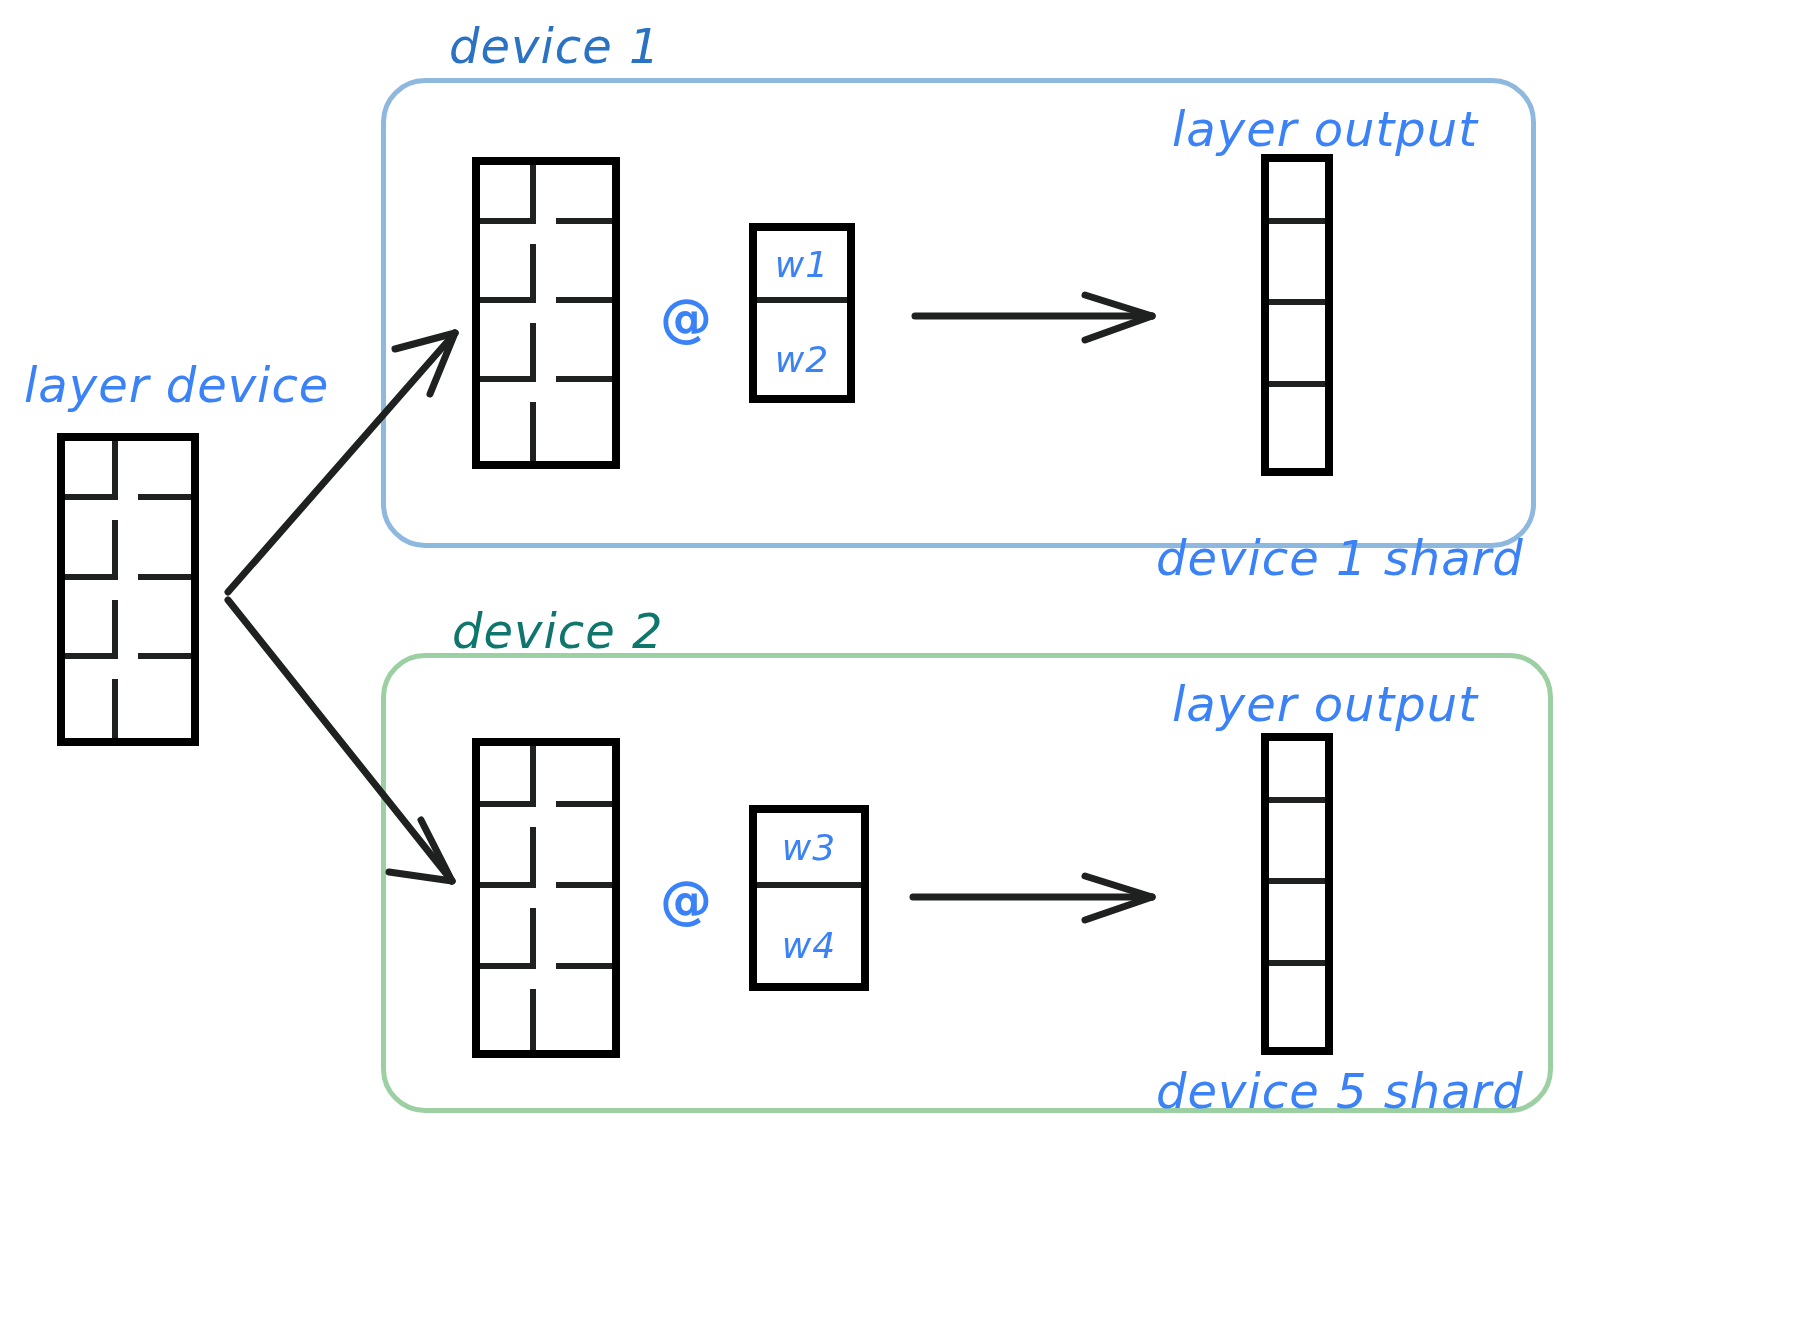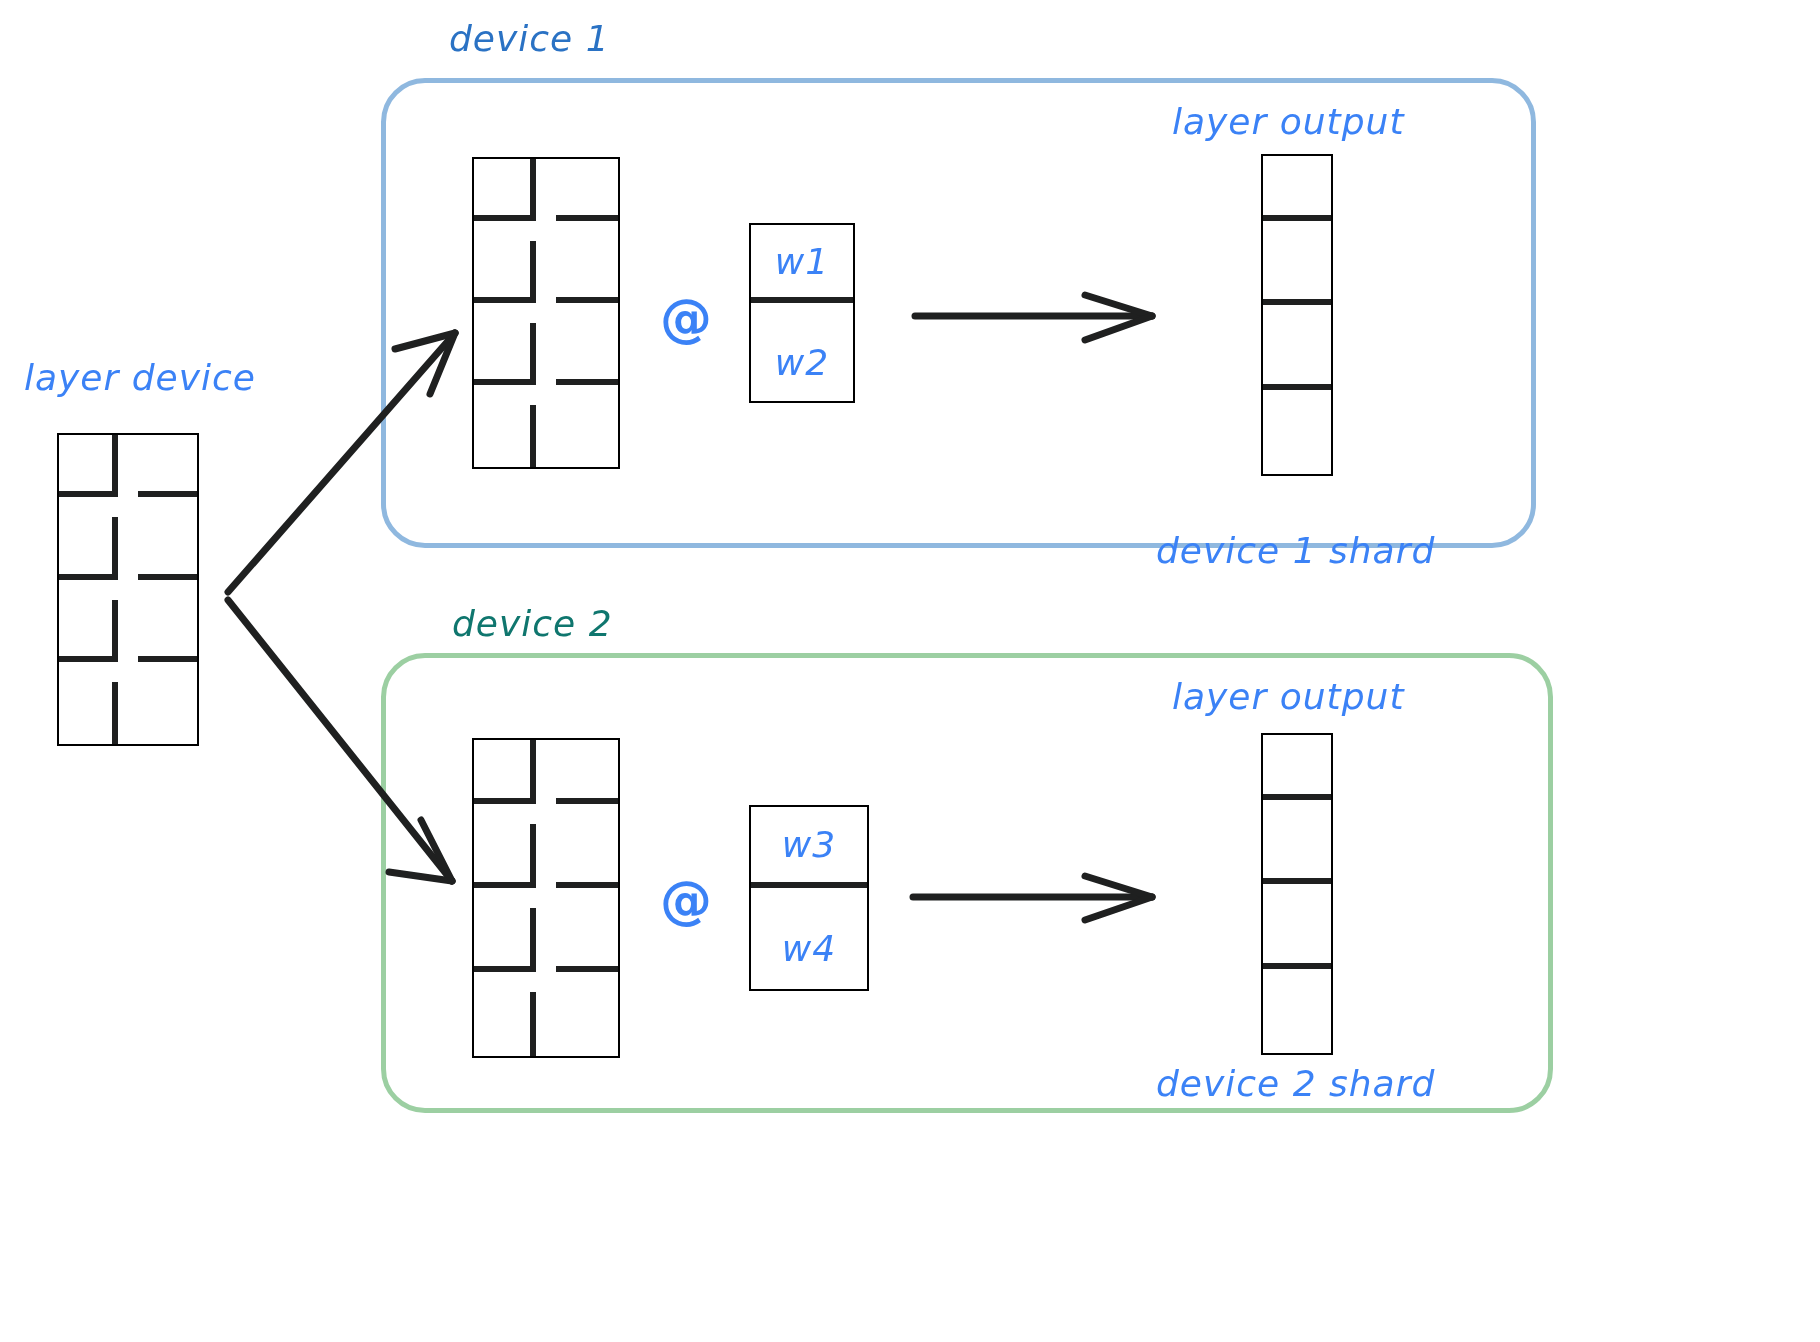--- a/index.html
+++ b/index.html
@@ -13,30 +13,30 @@
     position:absolute;
     font-family:"DejaVu Sans", sans-serif;
     font-style:italic;
     color:#3b82f6;
     white-space:nowrap;
     font-weight:500;
     letter-spacing:1px;
   }
   .lbl-blue{color:#2a72c4;}
   .lbl-green{color:#0f766e;}
-  .big{font-size:36px;}
+  .big{font-size:48px;}
   .wtxt{font-size:36px;}
   .at{font-size:52px;font-weight:700;font-style:normal;}
   .devbox{
     position:absolute;border-style:solid;border-width:5px;border-radius:44px;
     box-sizing:border-box;background:transparent;
   }
   .dev1box{border-color:#8fb8df;}
   .dev2box{border-color:#9ccfa2;}
-  .grid{position:absolute;box-sizing:border-box;display:grid;border:2px solid #000000;gap:20px;}
+  .grid{position:absolute;box-sizing:border-box;display:grid;border:8px solid #000000;gap:20px;}
   .cell{box-sizing:border-box;border-right:6px solid #1f2020;border-bottom:6px solid #1f2020;}
   .cell.lastcol{border-right:none;}
   .cell.lastrow{border-bottom:none;}
   .wcell{box-sizing:border-box;display:flex;align-items:center;justify-content:center;border-bottom:6px solid #1f2020;}
   .wcell.lastrow{border-bottom:none;border-radius:13px;}
 </style>
 </head>
 <body>
 
 <div id="stage">
@@ -117,21 +117,21 @@
 
   <div class="lbl big" style="left:1172px;top:676px;">layer output</div>
 
   <div class="grid" style="left:1261px;top:733px;width:72px;height:322px;grid-template-columns:1fr;grid-template-rows:1fr 1fr 1fr 1fr;">
     <div class="cell lastcol"></div>
     <div class="cell lastcol"></div>
     <div class="cell lastcol"></div>
     <div class="cell lastcol lastrow"></div>
   </div>
 
-  <div class="lbl big" style="left:1156px;top:1063px;">device 2 shard</div>
+  <div class="lbl big" style="left:1156px;top:1063px;">device 5 shard</div>
 
   <svg class="layer" viewBox="0 0 1820 1342">
 
     <g>
       <path d="M 228 592 L 455 333" stroke="#1f2020" stroke-width="7" fill="none" stroke-linecap="round"></path>
       <path d="M 455 333 L 395 349" stroke="#1f2020" stroke-width="7" fill="none" stroke-linecap="round"></path>
       <path d="M 455 333 L 430 394" stroke="#1f2020" stroke-width="7" fill="none" stroke-linecap="round"></path>
     </g>
 
     <g>

